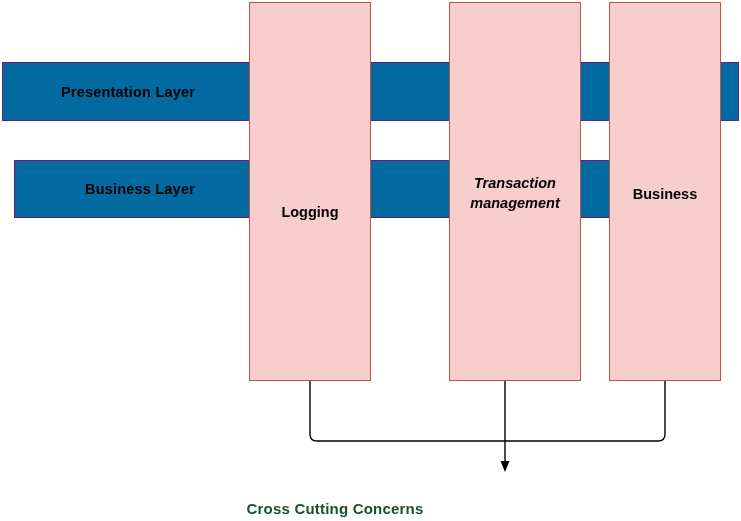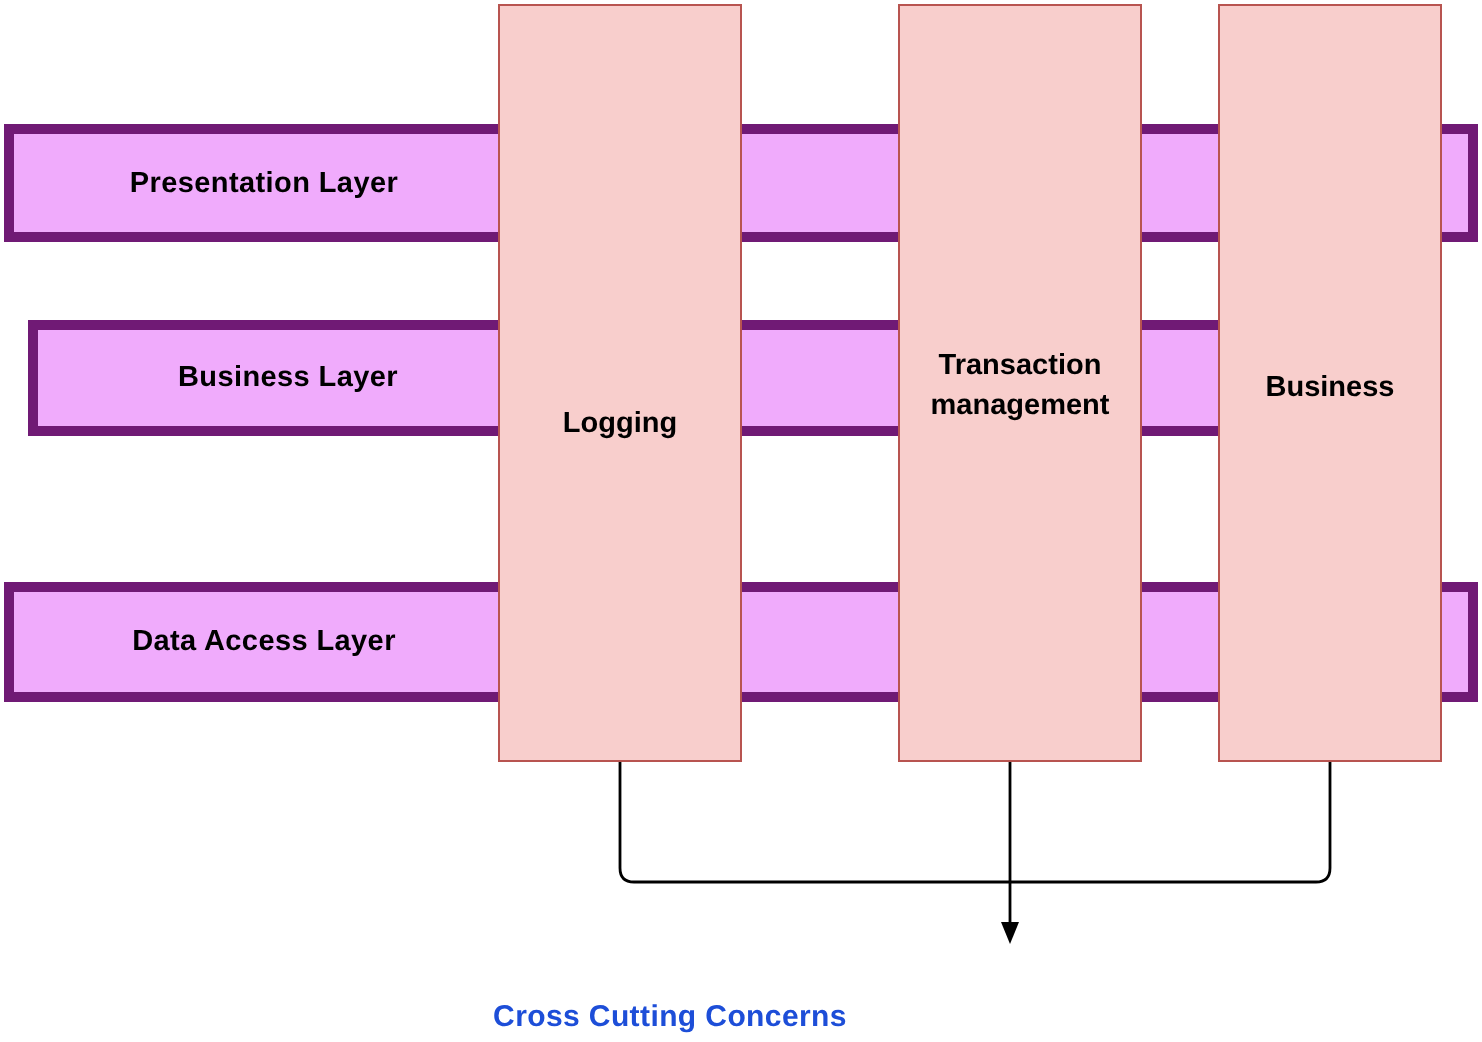--- a/index.html
+++ b/index.html
@@ -13,22 +13,22 @@
   #canvas {
     position: relative;
     width: 741px;
     height: 521px;
     background: #ffffff;
     overflow: hidden;
   }
   .layer-bar {
     position: absolute;
     box-sizing: border-box;
-    background: #f0abfc;
-    border: 5px solid #701a75;
+    background: #0369a1;
+    border: 1px solid #701a75;
     display: flex;
     align-items: center;
     justify-content: center;
   }
   .layer-bar .bar-label {
     font-size: 14.5px;
     font-weight: bold;
     color: #000000;
     letter-spacing: 0.2px;
     white-space: nowrap;
@@ -66,52 +66,49 @@
     pointer-events: none;
   }
   #caption {
     position: absolute;
     left: 0;
     width: 670px;
     top: 500px;
     text-align: center;
     font-size: 15px;
     font-weight: bold;
-    color: #1d4ed8;
+    color: #14532d;
     letter-spacing: 0.2px;
   }
   
   #layer-presentation { left: 2px;  top: 62px;  width: 737px; height: 59px; }
   #layer-business     { left: 2px;  top: 160px; width: 633px; height: 58px; margin-left: 12px; }
   #layer-data-access  { left: 2px;  top: 291px; width: 737px; height: 60px; }
 
   #col-logging     { left: 249px; top: 2px; width: 122px; height: 379px; }
-  #col-transaction { left: 449px; top: 2px; width: 122px; height: 379px; }
+  #col-transaction { left: 449px; top: 2px; width: 132px; height: 379px; font-style: italic; }
   #col-security    { left: 609px; top: 2px; width: 112px; height: 379px; }
 
   #col-logging .col-label     { transform: translateY(13px); margin-top: 16px; }
   #col-transaction .col-label { transform: translateY(2px); }
   #col-security .col-label    { transform: translateY(3px); }
 </style>
 </head>
 <body>
 
 <div id="canvas">
 
   <div class="layer-bar" id="layer-presentation">
     <span class="bar-label">Presentation Layer</span>
   </div>
 
   <div class="layer-bar" id="layer-business">
     <span class="bar-label">Business Layer</span>
   </div>
 
-  <div class="layer-bar" id="layer-data-access">
-    <span class="bar-label">Data Access Layer</span>
-  </div>
 
   <div class="concern-col" id="col-logging">
     <span class="col-label">Logging</span>
   </div>
 
   <div class="concern-col" id="col-transaction">
     <span class="col-label">Transaction<br>management</span>
   </div>
 
   <div class="concern-col" id="col-security">

